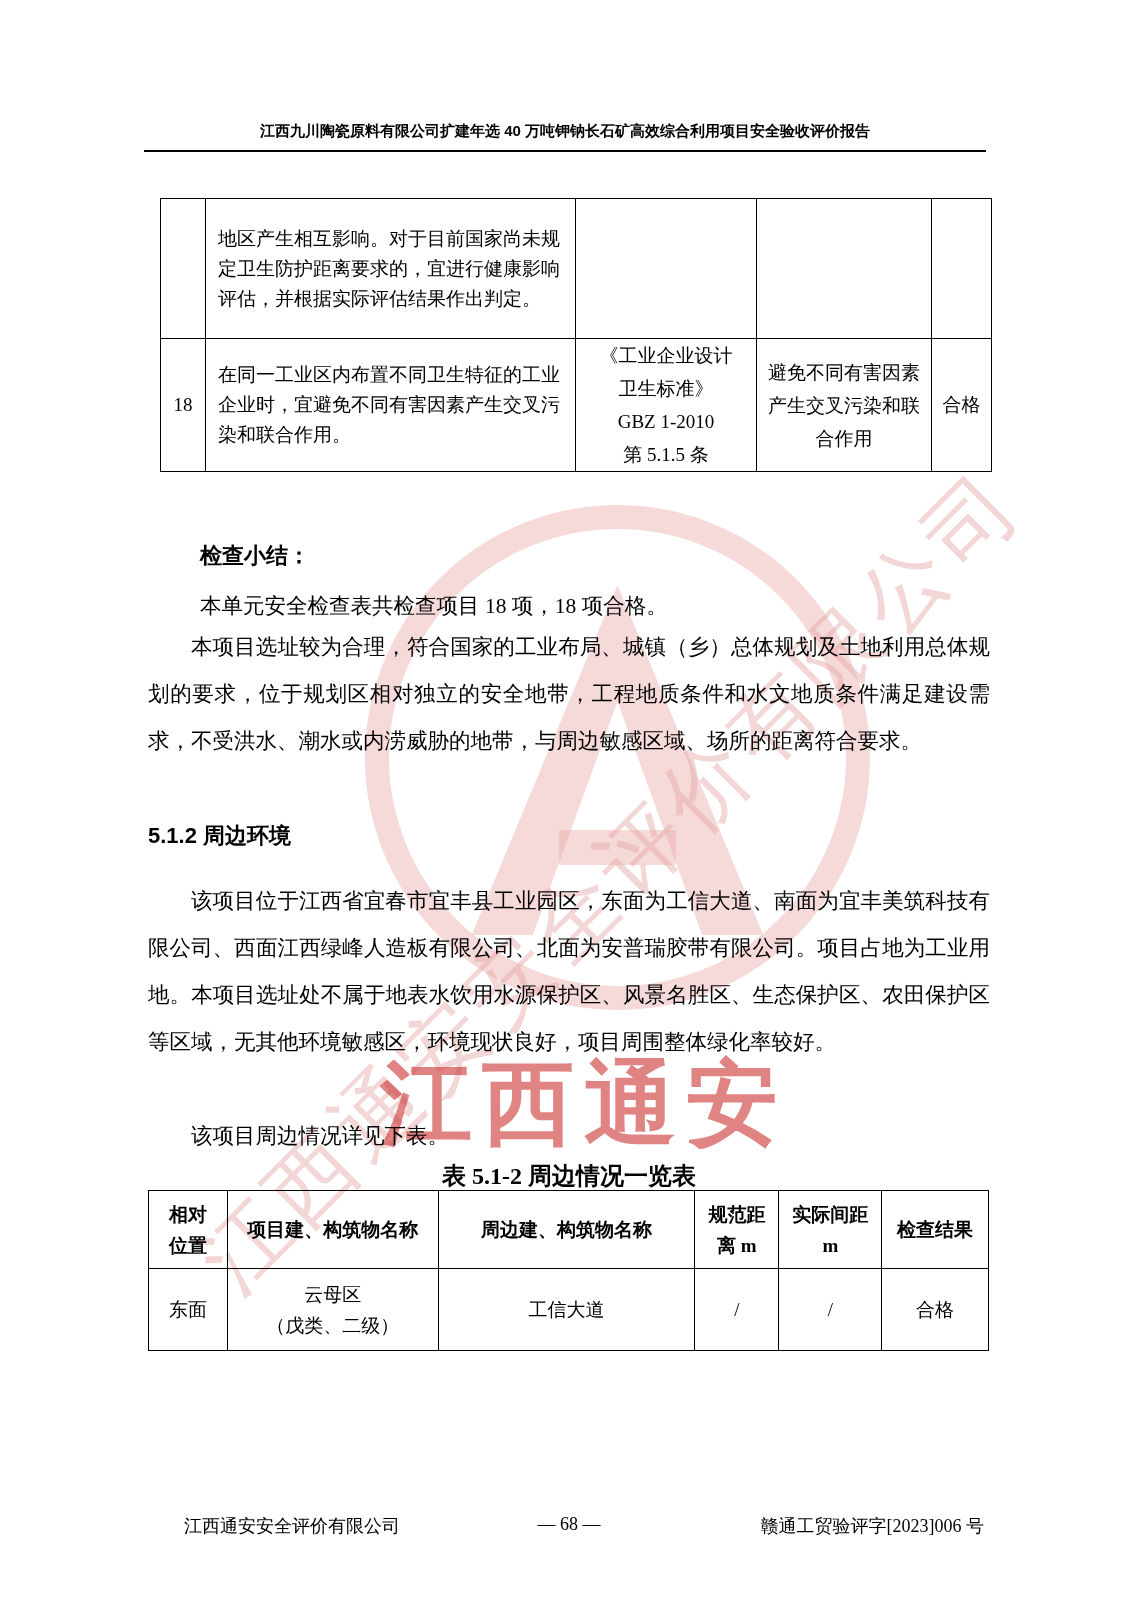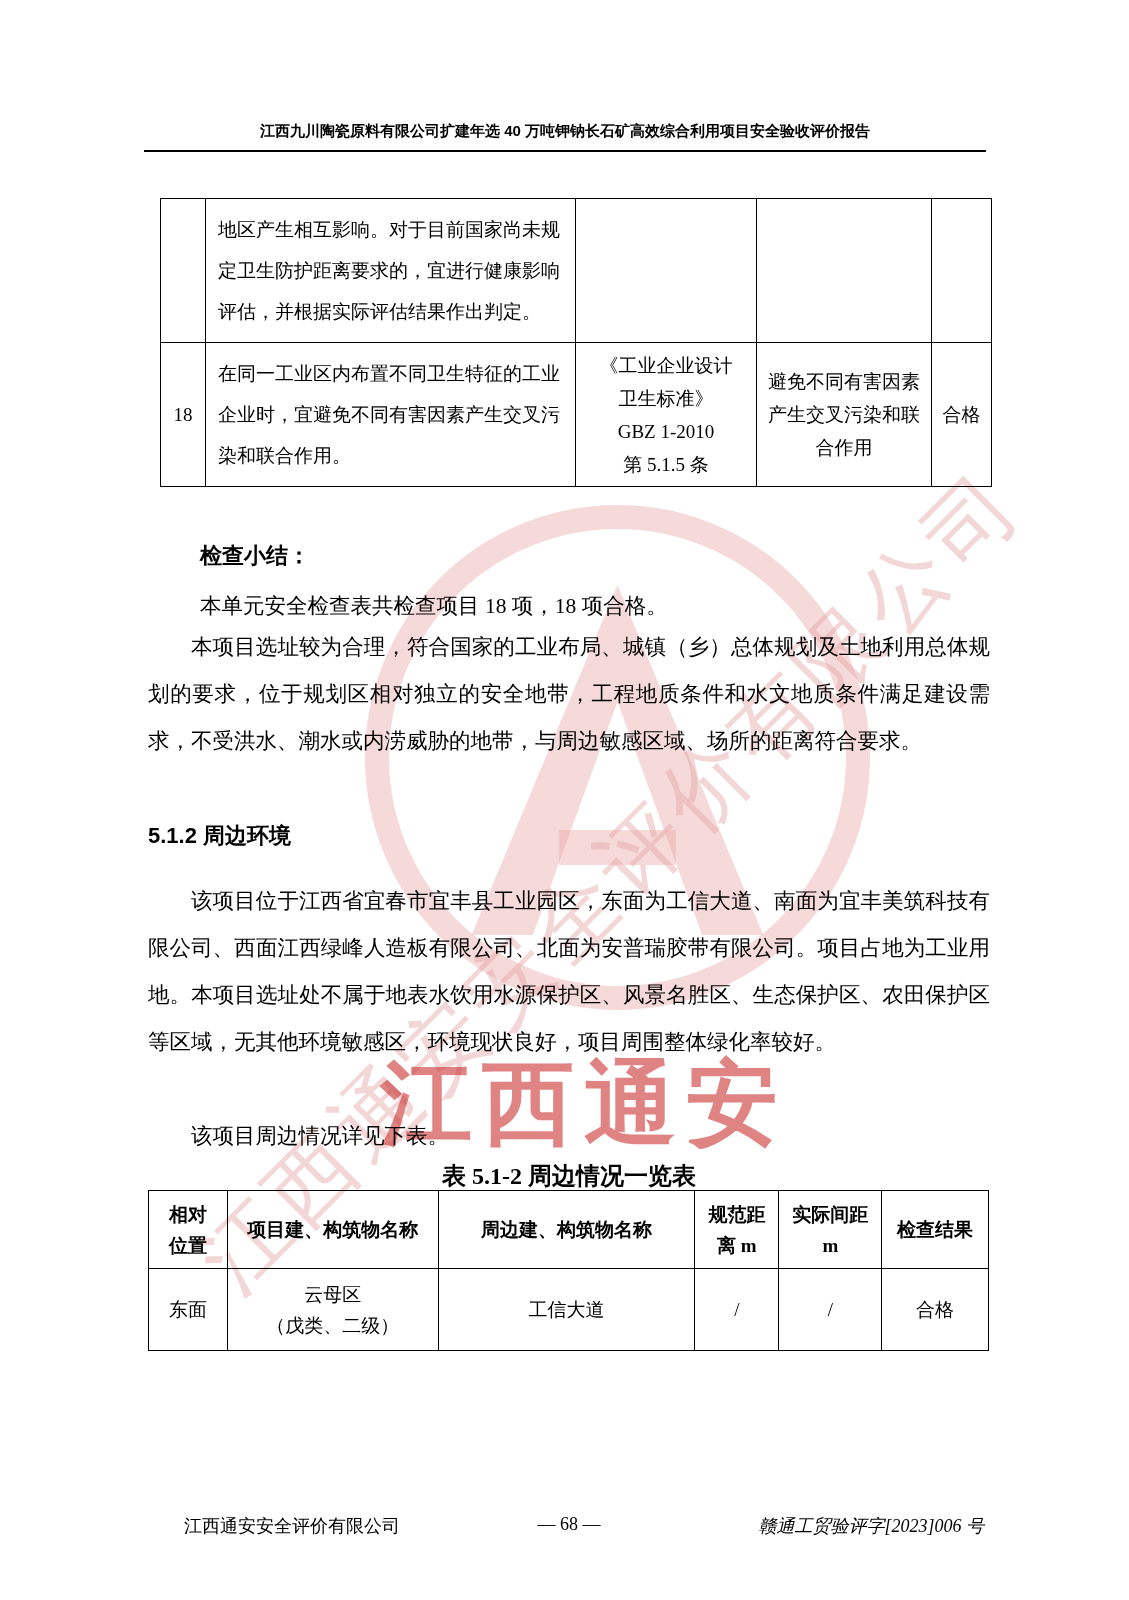--- a/index.html
+++ b/index.html
@@ -50,21 +50,21 @@
     font-weight:bold; font-size:15px;
     padding-bottom:9px;
     border-bottom:2px solid #000;
   }
 
   table { border-collapse:collapse; table-layout:fixed; }
   td { border:1px solid #000; vertical-align:middle; font-size:19px; }
 
   .t1 { position:absolute; top:176px; left:160px; width:831px; }
   .t1 .c-no      { width:45px;  text-align:center; }
-  .t1 .c-content { width:370px; text-align:left; padding:10px 12px; line-height:41px; }
+  .t1 .c-content { width:370px; text-align:left; padding:10px 12px; line-height:30px; }
   .t1 .c-std     { width:181px; text-align:center; line-height:33px; white-space:pre-line; }
   .t1 .c-measure { width:175px; text-align:center; line-height:33px; white-space:pre-line; padding:0 4px; }
   .t1 .c-result  { width:60px;  text-align:center; }
   .t1 .r1 td { height:140px; }
   .t1 .r2 td { height:132px; }
 
   .summary-heading {
     position:absolute; top:519px; left:200px;
     font-size:22px; font-weight:bold;
   }
@@ -96,21 +96,21 @@
   .t2 .w-req  { width:82px; }
   .t2 .w-act  { width:100px; }
   .t2 .w-res  { width:104px; }
 
   .footer {
     position:absolute; top:1492px; left:148px; width:842px;
     font-size:18px; height:26px;
   }
   .footer .f-left   { position:absolute; left:36px; }
   .footer .f-center { position:absolute; left:50%; transform:translateX(-50%); }
-  .footer .f-right  { position:absolute; right:6px;font-style:italic; }
+  .footer .f-right  { position:absolute; right:6px; }
 </style>
 </head>
 <body>
 
 <div class="watermark">
   <div class="wm-diagonal">江西通安安全评价有限公司</div>
   <div class="wm-circle"></div>
   <svg class="wm-logo" viewBox="0 0 100 120">
     <path d="M50 0 L100 120 L79 120 L50 40 L21 120 L0 120 Z" fill="currentColor"></path>
     <rect x="30" y="84" width="40" height="12" fill="currentColor"></rect>

